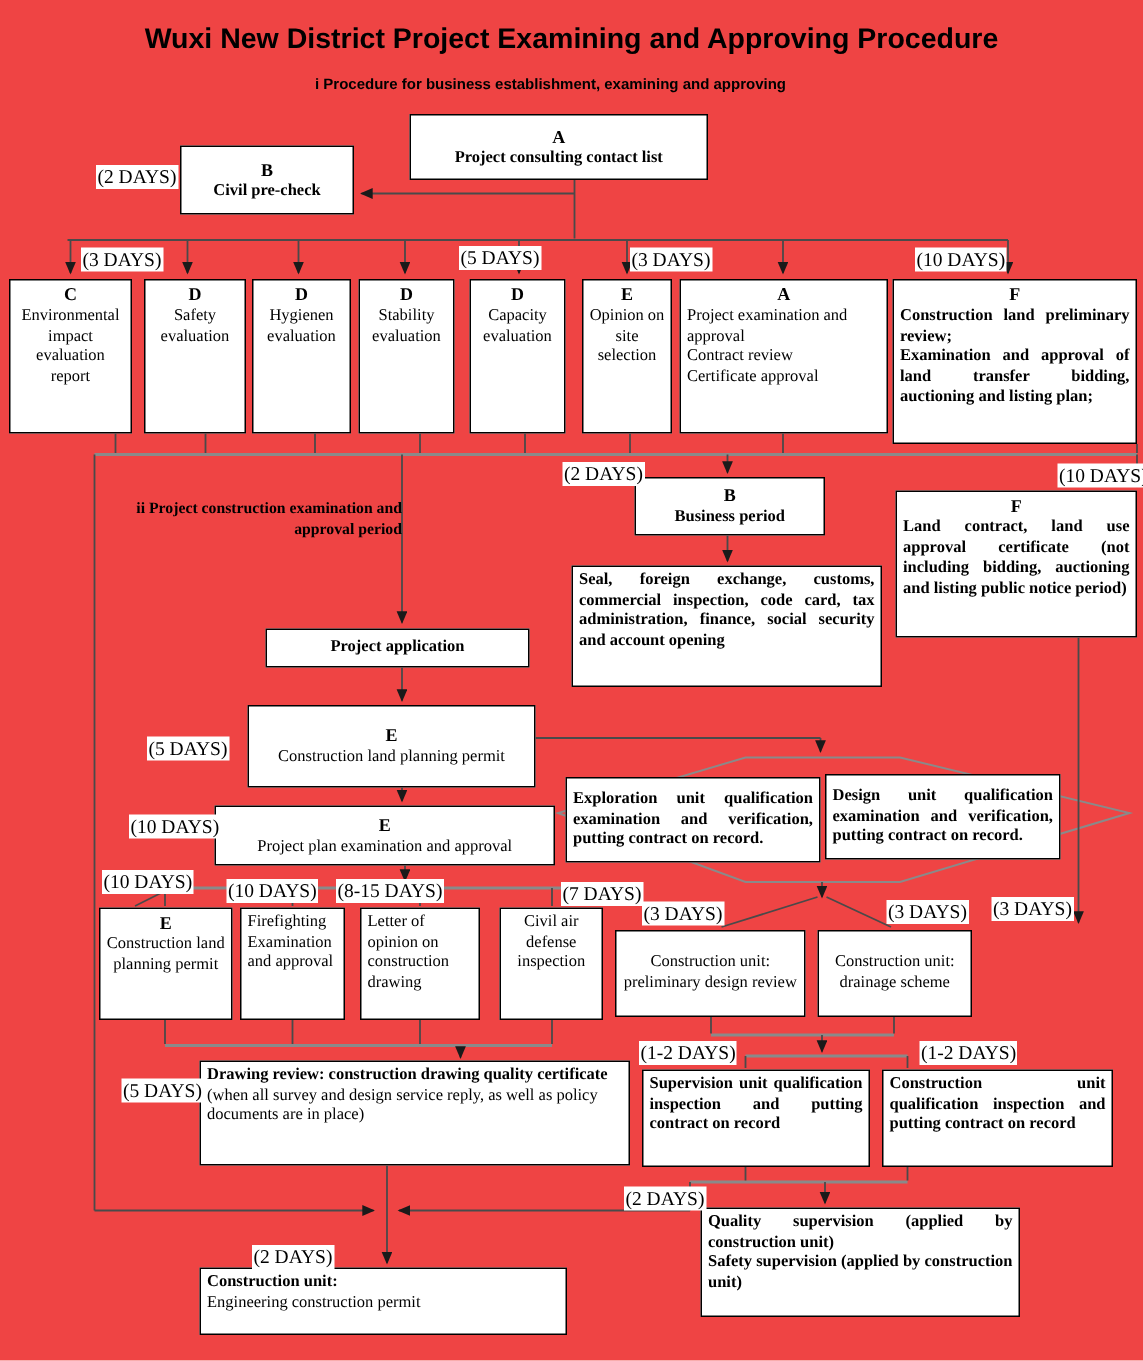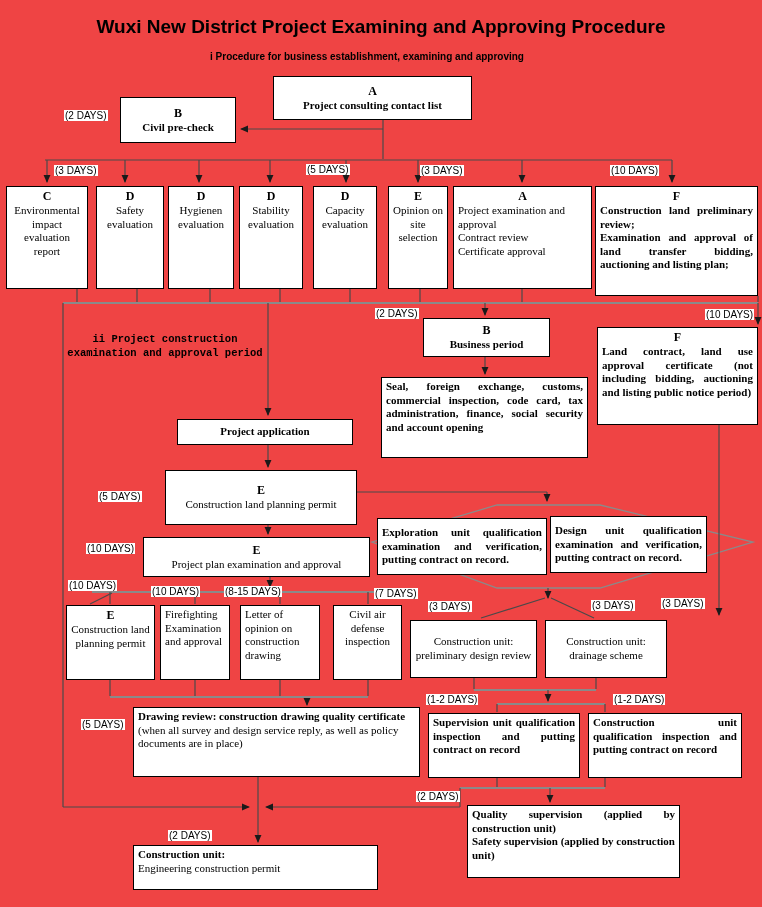--- a/index.html
+++ b/index.html
@@ -3,31 +3,31 @@
 <meta charset="utf-8">
 <style>
   html,body{margin:0;padding:0;background:#fff;}
   .canvas{position:relative;width:762px;height:907px;background:#ef4444;overflow:hidden;
           font-family:"Liberation Serif",serif;color:#000;padding-left:48px;}
   .wires{position:absolute;left:0;top:0;z-index:0;}
   .page-title{position:absolute;left:0;top:16px;width:762px;text-align:center;
           font-family:"Liberation Sans",sans-serif;font-weight:bold;font-size:19px;z-index:2;}
   .sub-title{position:absolute;left:0;top:51px;width:684px;text-align:center;
           font-family:"Liberation Sans",sans-serif;font-weight:bold;font-size:10px;z-index:2;margin-left:25px;}
-  .section2{position:absolute;left:62px;top:333px;width:206px;text-align:center;
-          font-family:Liberation Mono, monospace;font-weight:bold;font-size:10.5px;line-height:1.3;z-index:2;}
+  .section2{position:absolute;left:62px;top:333px;width:206px;text-align:right;
+          font-family:Liberation Serif, serif;font-weight:bold;font-size:10.5px;line-height:1.3;z-index:2;}
   .node{position:absolute;background:#fff;border:1.5px solid #000;box-sizing:border-box;
         font-size:11px;line-height:1.24;padding:2px 4px;display:flex;flex-direction:column;z-index:1;}
   .node .ltr{text-align:center;font-weight:bold;font-size:12px;flex:0 0 auto;}
   .node .txt{white-space:pre-line;}
   .tcenter .txt{text-align:center;}
   .tjust .txt{text-align:justify;font-weight:bold;}
   .vcenter{justify-content:center;}
   .bold{font-weight:bold;}
-  .day{position:absolute;font-family:Liberation Sans, sans-serif;font-size:10px;
+  .day{position:absolute;font-family:Liberation Serif, serif;font-size:13px;
        background:#fff;padding:0 1px;white-space:nowrap;z-index:2;}
 </style>
 </head>
 <body>
 
 <div class="canvas">
 
   <svg class="wires" width="762" height="907">
     <defs>
       <marker id="ah" markerWidth="8" markerHeight="8" refX="6.2" refY="3" orient="auto">
@@ -188,21 +188,21 @@
   </div>
   <div class="node" style="left:240px;top:605px;width:80px;height:75px">
     <div class="txt">Letter of opinion on construction drawing</div>
   </div>
   <div class="node tcenter" style="left:333px;top:605px;width:69px;height:75px">
     <div class="txt">Civil air defense inspection</div>
   </div>
   <div class="node tcenter vcenter" style="left:410px;top:620px;width:127px;height:58px">
     <div class="txt">Construction unit: preliminary design review</div>
   </div>
-  <div class="node tcenter vcenter" style="left:545px;top:620px;width:122px;height:58px">
+  <div class="node tcenter vcenter" style="left:545px;top:620px;width:103px;height:58px">
     <div class="txt">Construction unit: drainage scheme</div>
   </div>
   <div class="node" style="left:133px;top:707px;width:287px;height:70px">
     <div class="txt bold">Drawing review: construction drawing quality certificate</div>
     <div class="txt">(when all survey and design service reply, as well as policy documents are in place)</div>
   </div>
   <div class="node tjust" style="left:428px;top:713px;width:152px;height:65px">
     <div class="txt">Supervision unit qualification inspection and putting contract on record</div>
   </div>
   <div class="node tjust" style="left:588px;top:713px;width:154px;height:65px">

